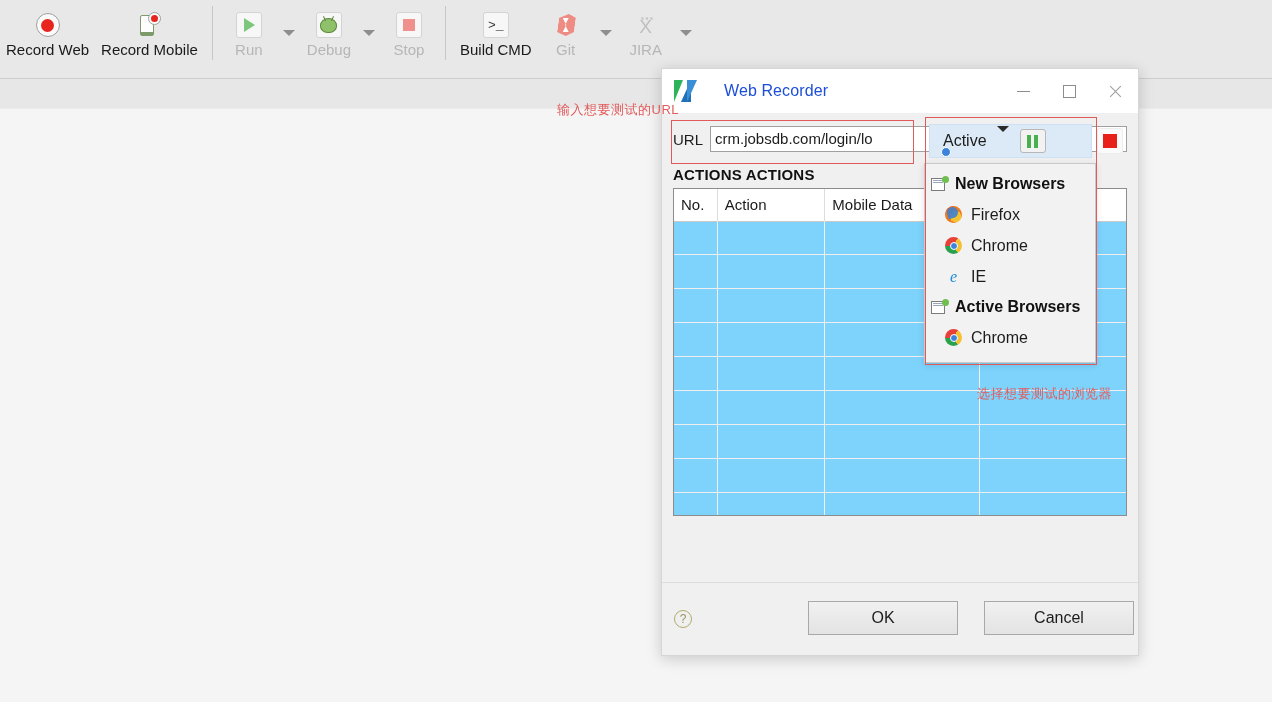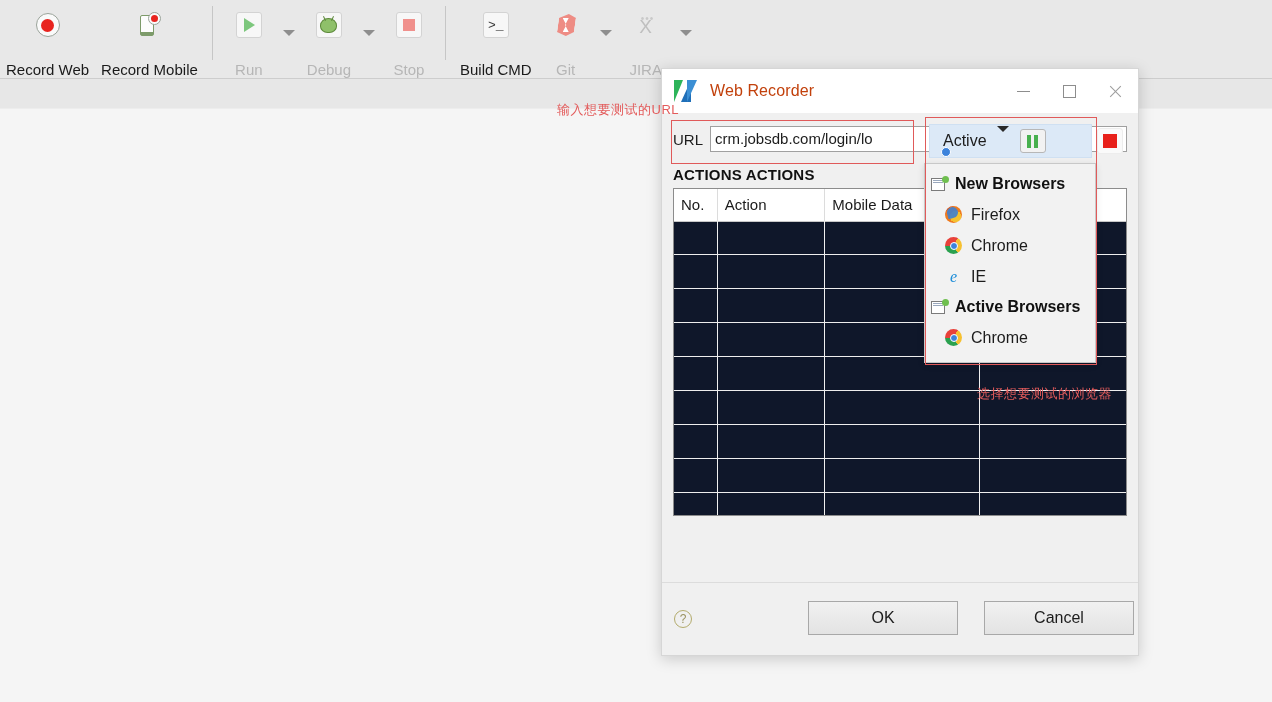--- a/index.html
+++ b/index.html
@@ -27,21 +27,21 @@
   }
   .tb-btn {
     display: flex; flex-direction: column; align-items: center;
     justify-content: flex-start;
     padding: 10px 6px 0 6px;
     min-width: 44px;
     cursor: default;
   }
   .tb-btn .ic { height: 30px; display: flex; align-items: center; justify-content: center; }
   .tb-btn .lb {
-    font-size: 15px; color: #1a1a1a; margin-top: 20px;
+    font-size: 15px; color: #1a1a1a; margin-top: 0;
     white-space: nowrap; line-height: 20px;
   }
   .tb-btn.disabled .lb { color: #b6b6b6; }
   .tb-caret {
     align-self: flex-start; margin-top: 36px; padding: 0 6px;
     cursor: default;
   }
   .caret-dn {
     width: 0; height: 0;
     border-left: 6px solid transparent;
@@ -142,21 +142,21 @@
   }
   .dlg-logo .l2 {
     position:absolute; left:7px; top:2px; width:0;height:0;
     border-right:10px solid #1f6fb8; border-top:22px solid transparent;
   }
   .dlg-logo .l3 {
     position:absolute; left:13px; top:2px; width:0;height:0;
     border-left:10px solid #3b8fd4; border-bottom:22px solid transparent;
   }
   .dlg-title {
-    margin-left: 10px; font-size: 16px; color: #c2410c;
+    margin-left: 24px; font-size: 16px; color: #1d4ed8;
     letter-spacing: 0.1px;
   }
   .win-ctrls { position: absolute; right: 0; top: 0; display: flex; height: 44px; }
   .win-btn {
     width: 46px; height: 44px; display:flex; align-items:center; justify-content:center;
     cursor: default;
   }
   .wc-min { width:13px; height:1px; background:#8d8d8d; }
   .wc-max { width:13px; height:13px; border:1px solid #8d8d8d; box-sizing:border-box; }
   .wc-close { position:relative; width:15px; height:15px; }
@@ -196,21 +196,21 @@
   .act-caret { margin: 0 10px 0 12px; }
   .trash-ic { width:13px; height:14px; position:relative; margin-right:5px; }
   .trash-ic .lid { position:absolute; left:0; top:1px; width:13px; height:2px; background:#d9b0ae; }
   .trash-ic .bin {
     position:absolute; left:2px; top:3px; width:9px; height:11px;
     border:1px solid #d9b0ae; border-top:none; box-sizing:border-box;
   }
 
   
   .tbl-wrap {
-    margin-top: 5px; height: 328px; background:#0f172a;
+    margin-top: 5px; height: 328px; background:#7dd3fc;
     border: 1px solid #8c8c8c; box-sizing:border-box;
     position: relative; overflow:hidden;
   }
   .tbl-head {
     display:flex; height: 32px; border-bottom: 1px solid #c8c8c8;
     align-items:center; background:#fff;
   }
   .th {
     font-size: 15px; color: #1a1a1a; padding-left: 7px;
     box-sizing:border-box; height:32px; line-height:32px;

